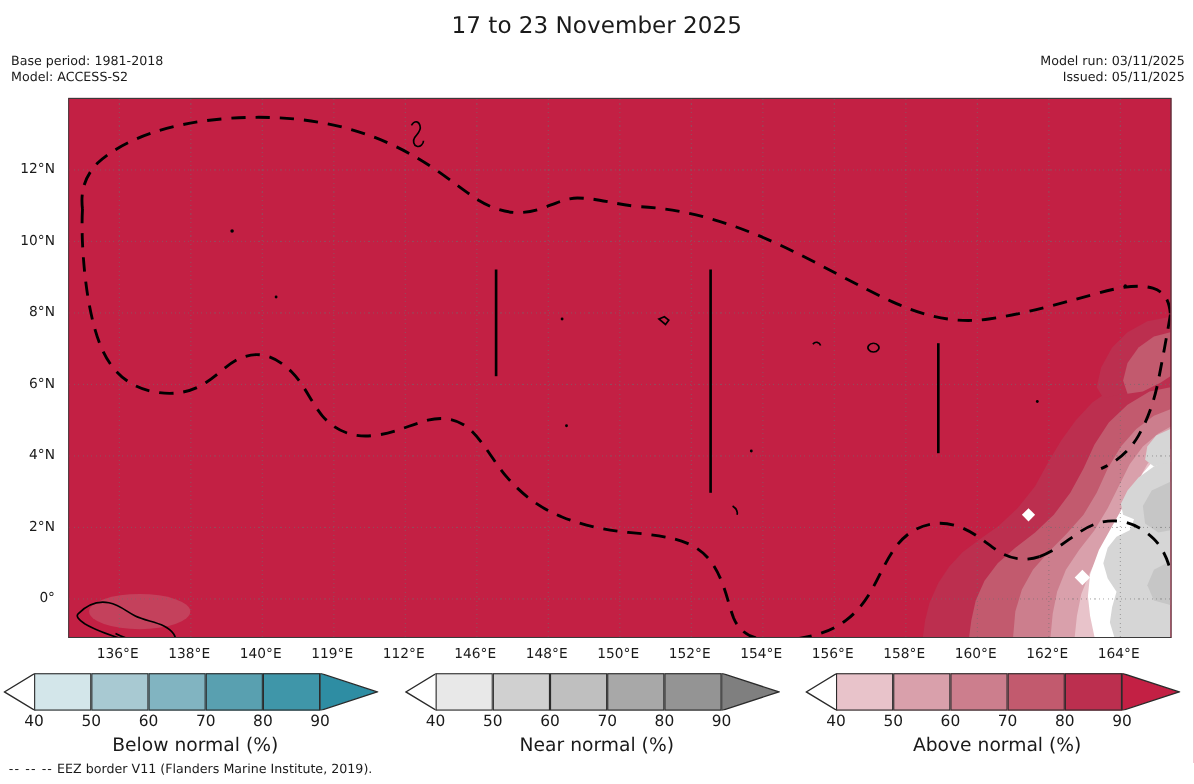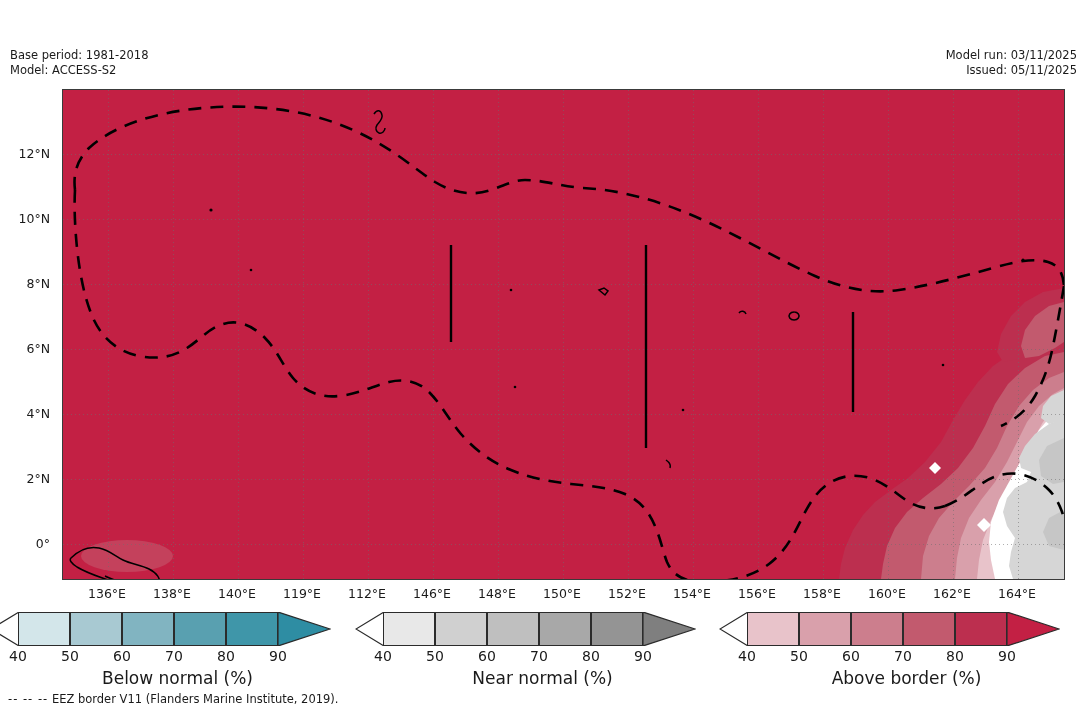--- a/index.html
+++ b/index.html
@@ -29,34 +29,35 @@
   #eez{position:absolute;inset:0;}
 
   
   .xlab{position:absolute;font-size:12.5px;color:#1a1a1a;transform:translateX(-50%);}
   .ylab{position:absolute;font-size:12.5px;color:#1a1a1a;transform:translateY(-50%);text-align:right;}
   #xaxis{position:absolute;left:0;top:586px;width:1085px;height:20px;text-align:right;}
   #yaxis{position:absolute;left:0;top:89px;width:58px;height:489px;}
 
   
   .cbwrap{position:absolute;top:612px;width:355px;height:78px;}
-  .cbar{position:relative;width:313px;height:32px;margin-left:18px;}
+  .cbar{position:relative;width:313px;height:32px;margin-left:31px;}
   .seg{position:absolute;top:0;height:34px;border:1px solid #2b2b2b;box-sizing:border-box;}
   .cap{position:absolute;top:0;width:36px;height:34px;}
   .cap svg{display:block;}
   .ctick{position:absolute;top:36px;font-size:14px;transform:translateX(-50%);color:#1a1a1a;}
   .clabel{position:absolute;top:56px;width:355px;text-align:center;font-size:17px;color:#1a1a1a;}
 
   #footer{position:absolute;left:8px;top:692px;font-size:11.5px;color:#1a1a1a;}
   #footer .dashmark{letter-spacing:1px;}
 </style>
 </head>
 <body>
 
 <div id="title">
+  <div>17 to 23 November 2025</div>
 </div>
 
 <div id="meta-left">
   <div>Base period: 1981-2018</div>
   <div>Model: ACCESS-S2</div>
 </div>
 
 <div id="meta-right">
   <div>Model run: 03/11/2025</div>
   <div>Issued: 05/11/2025</div>
@@ -282,19 +283,19 @@
           <polygon points="0,0 52,17 0,34" fill="#c32044" stroke="#2b2b2b" stroke-width="1.2"></polygon>
         </svg>
     </div>
     <div class="ctick" style="left:0px">40</div>
     <div class="ctick" style="left:52px">50</div>
     <div class="ctick" style="left:104px">60</div>
     <div class="ctick" style="left:156px">70</div>
     <div class="ctick" style="left:208px">80</div>
     <div class="ctick" style="left:260px">90</div>
   </div>
-  <div class="clabel">Above border (%)</div>
+  <div class="clabel">Above normal (%)</div>
 </div>
 
 <div id="footer">
   <span class="dashmark">--  --  --</span>
   <span>EEZ border V11 (Flanders Marine Institute, 2019).</span>
 </div>
 
 </body></html>

